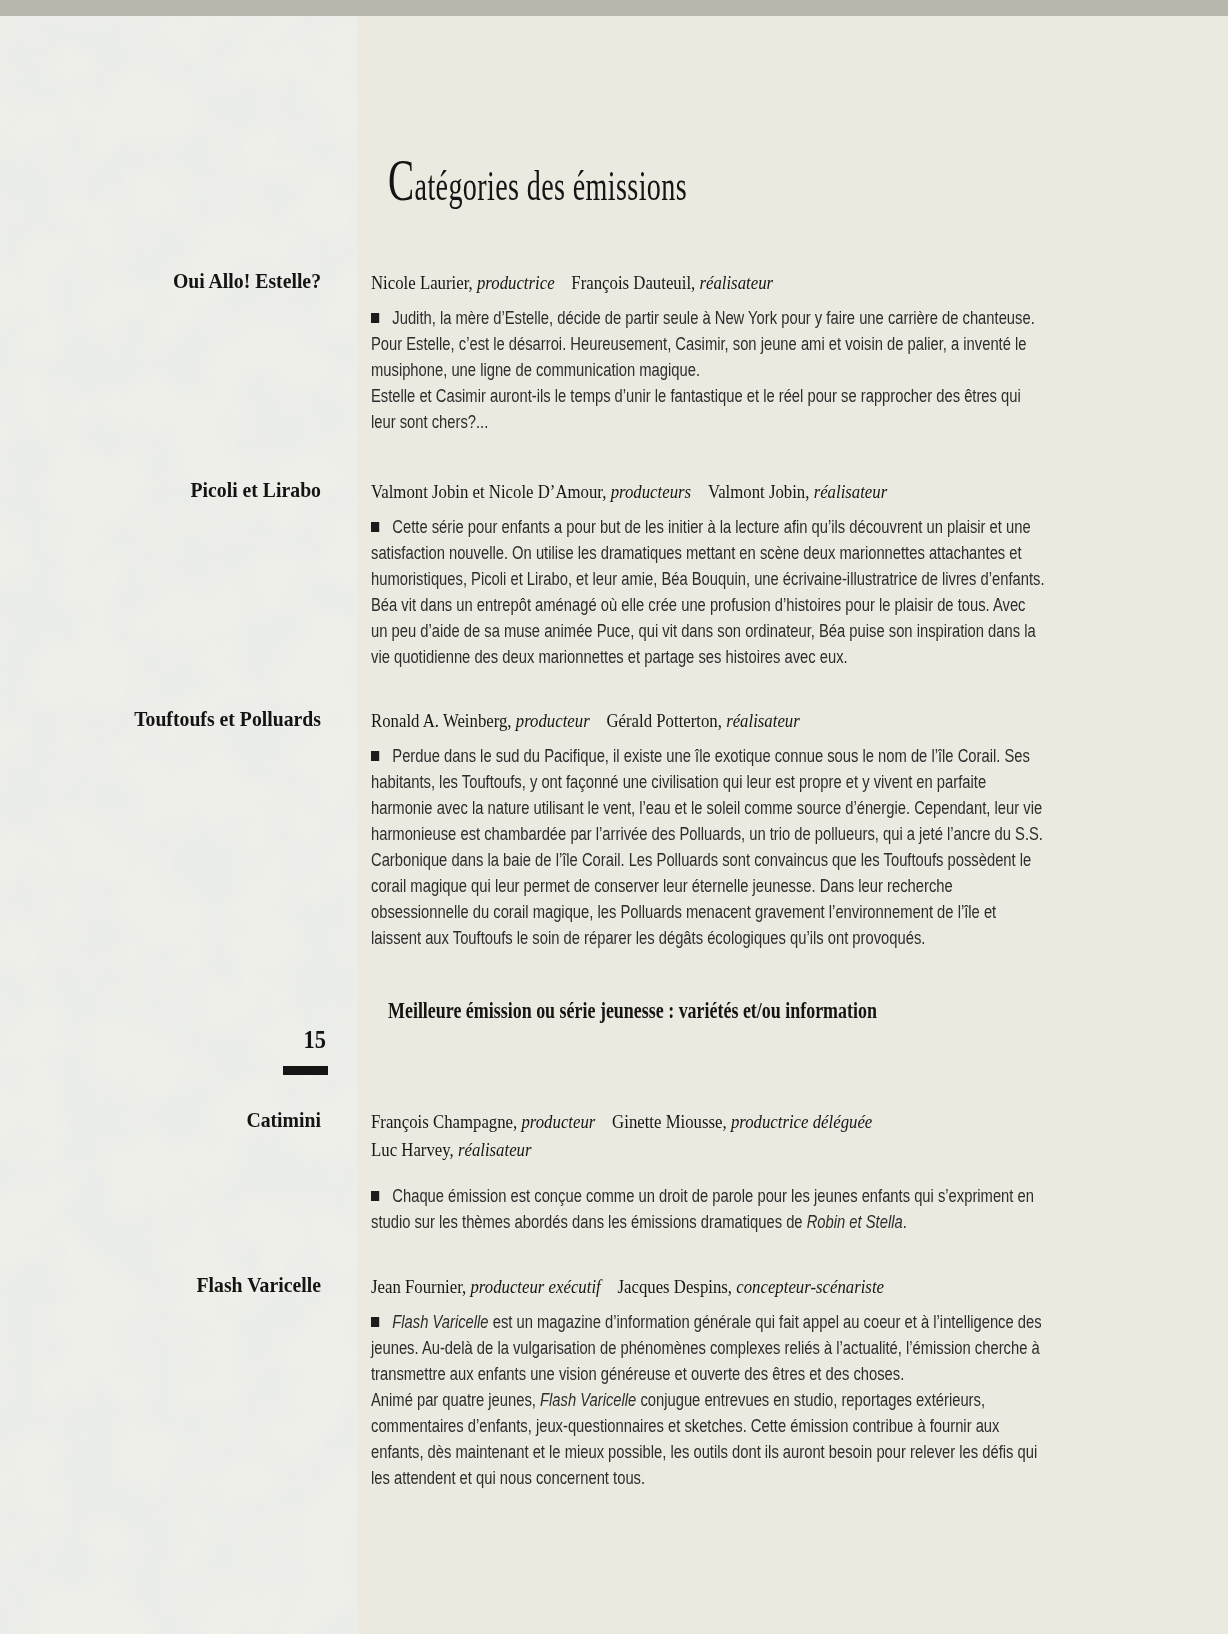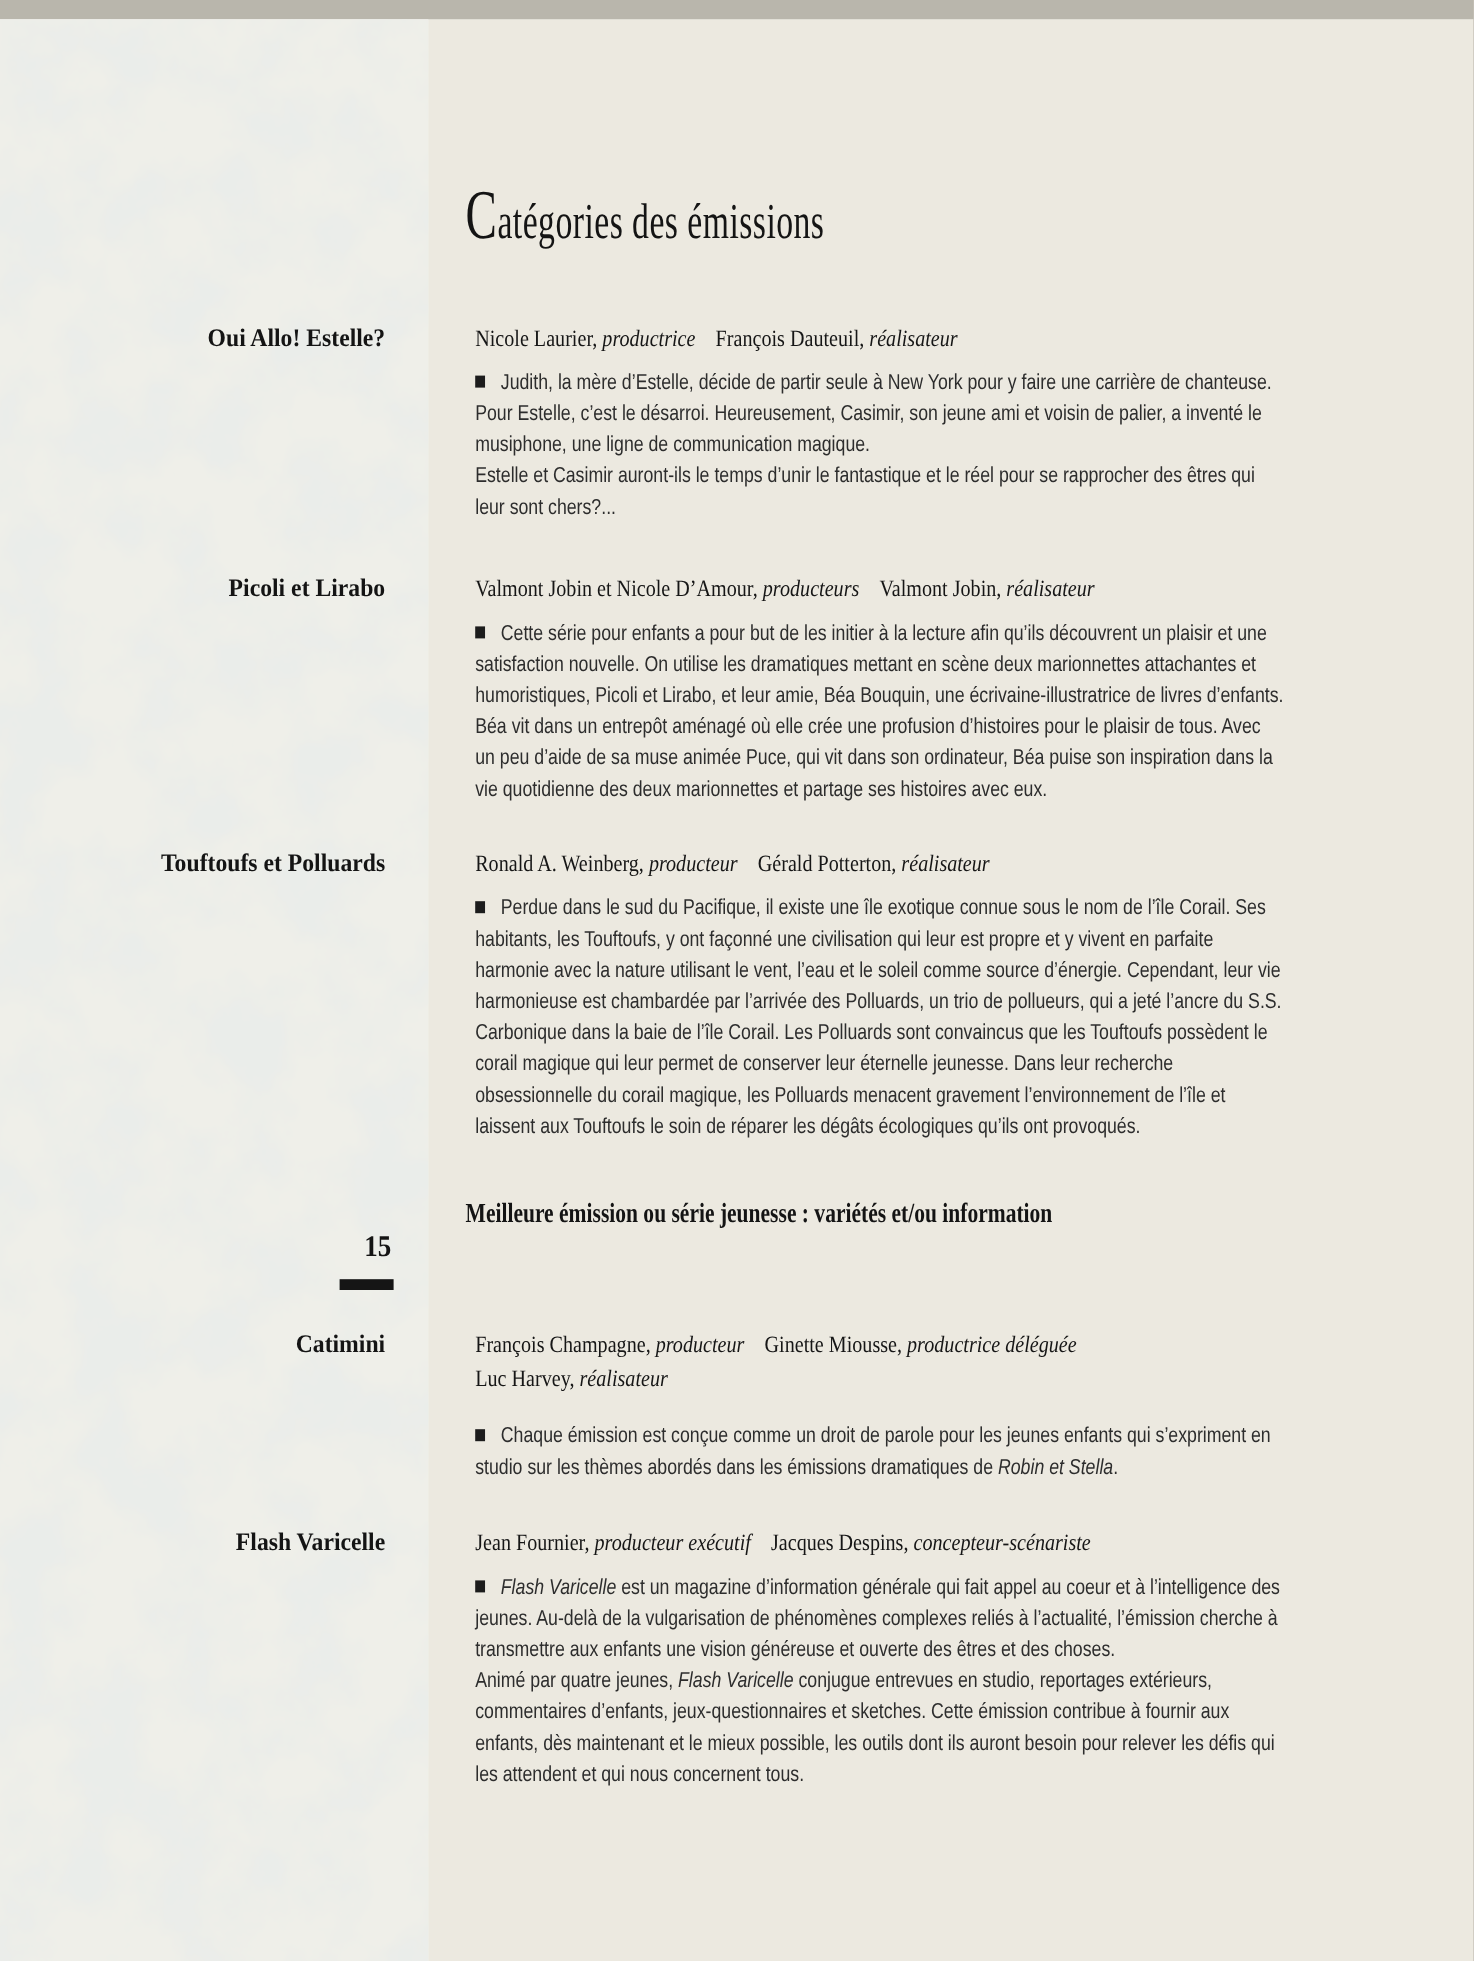--- a/index.html
+++ b/index.html
@@ -64,21 +64,21 @@
   #sections .section:nth-child(4) .body-text { margin-top:19px; }
 
   .sec-title {
     position:absolute; left:0; top:0; width:321px;
     text-align:right;
     font-family:"Liberation Serif", serif;
     font-weight:bold; font-size:21px; color:#141414;
     transform:scaleX(0.94); transform-origin:100% 0;
     white-space:nowrap;
   }
-  .sec-content { position:absolute; left:396px; top:0; width:690px; }
+  .sec-content { position:absolute; left:371px; top:0; width:690px; }
   .credits {
     font-family:"Liberation Serif", serif;
     font-size:19.5px; line-height:28px; color:#161616;
     transform:scaleX(0.86); transform-origin:0 0;
     white-space:nowrap;
   }
   .it { font-style:italic; }
   .body-text {
     margin-top:8px;
     font-family:"Liberation Sans", sans-serif;

